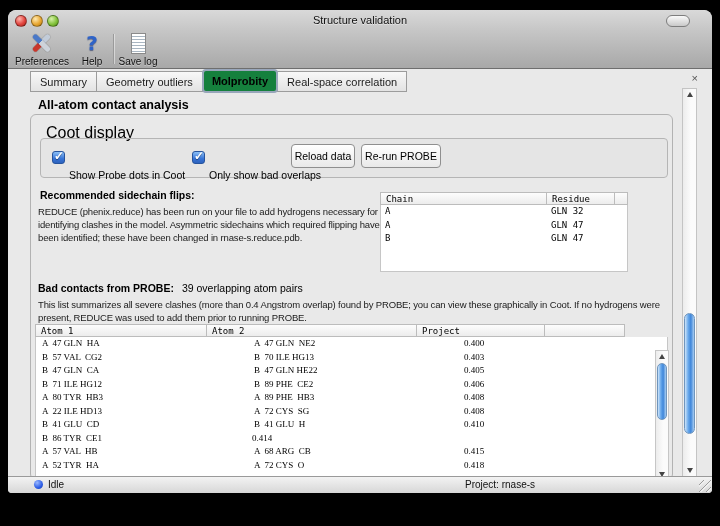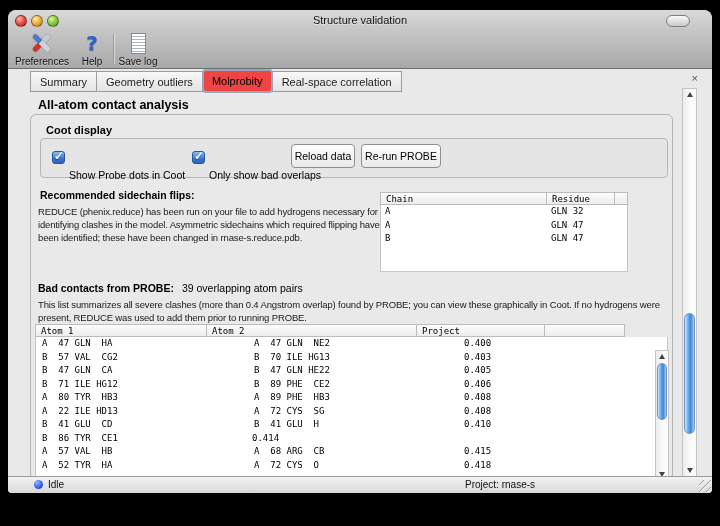--- a/index.html
+++ b/index.html
@@ -45,28 +45,28 @@
          repeating-linear-gradient(180deg,#ffffff 0 2px,#a9b6c2 2px 3px);box-sizing:border-box;}
   .tb-divider{position:absolute;left:105px;top:24px;height:30px;width:1px;background:#9a9a9a;box-shadow:1px 0 0 rgba(255,255,255,.45);}
   
   .tabrow{position:absolute;left:22px;top:61px;height:21px;display:flex;align-items:stretch;}
   .tab{
     background:linear-gradient(#f8f8f8,#e3e3e3);border:1px solid #9c9c9c;margin-left:-1px;
     font-size:11px;color:#1c1c1c;padding:0 9px;display:flex;align-items:center;white-space:nowrap;
   }
   .tab:first-child{margin-left:0;}
   .tab.selected{
-    background:#ef4444;border:2px solid #98a6ba;border-radius:4px;font-weight:normal;
+    background:#15803d;border:2px solid #98a6ba;border-radius:4px;font-weight:bold;
     margin-top:-2px;margin-bottom:-1px;z-index:3;padding:0 8px;color:#000;
   }
   .nb-close{position:absolute;right:14px;top:63px;font-size:11px;color:#555;line-height:11px;cursor:default;}
   
   .h1{position:absolute;left:30px;top:88px;font-size:12.5px;font-weight:bold;color:#000;}
   .frame{position:absolute;left:22px;top:104px;width:643px;height:366px;border:1px solid #b2b2b2;border-radius:6px;box-sizing:border-box;}
-  .h2{position:absolute;left:38px;top:114px;font-size:11px;font-weight:bold;color:#000;}
+  .h2{position:absolute;left:38px;top:114px;font-size:16px;font-weight:normal;color:#000;}
   .cootbox{position:absolute;left:32px;top:128px;width:628px;height:40px;border:1px solid #b5b5b5;border-radius:4px;background:rgba(0,0,0,.015);box-sizing:border-box;}
   .cb{position:absolute;width:13px;height:13px;border-radius:3px;border:1px solid #26549e;box-sizing:border-box;
       background:linear-gradient(#8cc0f7,#3875d7 60%,#2d62bd);}
   .cb::after{content:"✓";position:absolute;left:1px;top:-3px;color:#fff;font-size:12px;font-weight:bold;text-shadow:0 1px 1px rgba(0,0,0,.4);}
   .cb1{left:44px;top:141px;}
   .cb2{left:184px;top:141px;}
   .cblabel{position:absolute;font-size:10.5px;color:#000;top:159px;}
   .cblabel.l1{left:61px;}
   .cblabel.l2{left:201px;}
   .btn{
@@ -89,21 +89,21 @@
   .lc-header{display:flex;height:13px;line-height:13px;}
   .lc-hcell{
     background:linear-gradient(#fdfdfd,#ececec);border:1px solid #bcbcbc;border-left:none;
     box-sizing:border-box;padding-left:5px;overflow:hidden;white-space:pre;
   }
   .lc-hcell:first-child{border-left:1px solid #bcbcbc;}
   .lc-body{background:#fff;border-left:1px solid #c6c6c6;border-right:1px solid #c6c6c6;box-sizing:border-box;}
   .flips-table{left:372px;top:182px;width:248px;}
   .flips-table .lc-body{border-bottom:1px solid #c6c6c6;height:67px;}
   .contacts-table{left:27px;top:314px;width:633px;}
-  .contacts-table .lc-body{height:143px;position:relative;}
+  .contacts-table .lc-body{height:143px;position:relative;font-family:Liberation Serif, serif;}
   .lc-row{height:13.5px;line-height:13.5px;white-space:pre;display:flex;}
   .lc-row span{display:inline-block;white-space:pre;overflow:hidden;}
   .flips-table .lc-row{padding-left:4px;}
   .flips-table .c0{width:166px;}
   .contacts-table .lc-row{padding-left:6px;}
   .contacts-table .c0{width:212px;}
   .contacts-table .c1{width:210px;}
   
   .sb{position:absolute;background:linear-gradient(90deg,#ececec,#fbfbfb 60%);border:1px solid #c4c4c4;box-sizing:border-box;}
   .sb-arrow{position:absolute;left:0;right:0;height:10px;display:flex;align-items:center;justify-content:center;}

